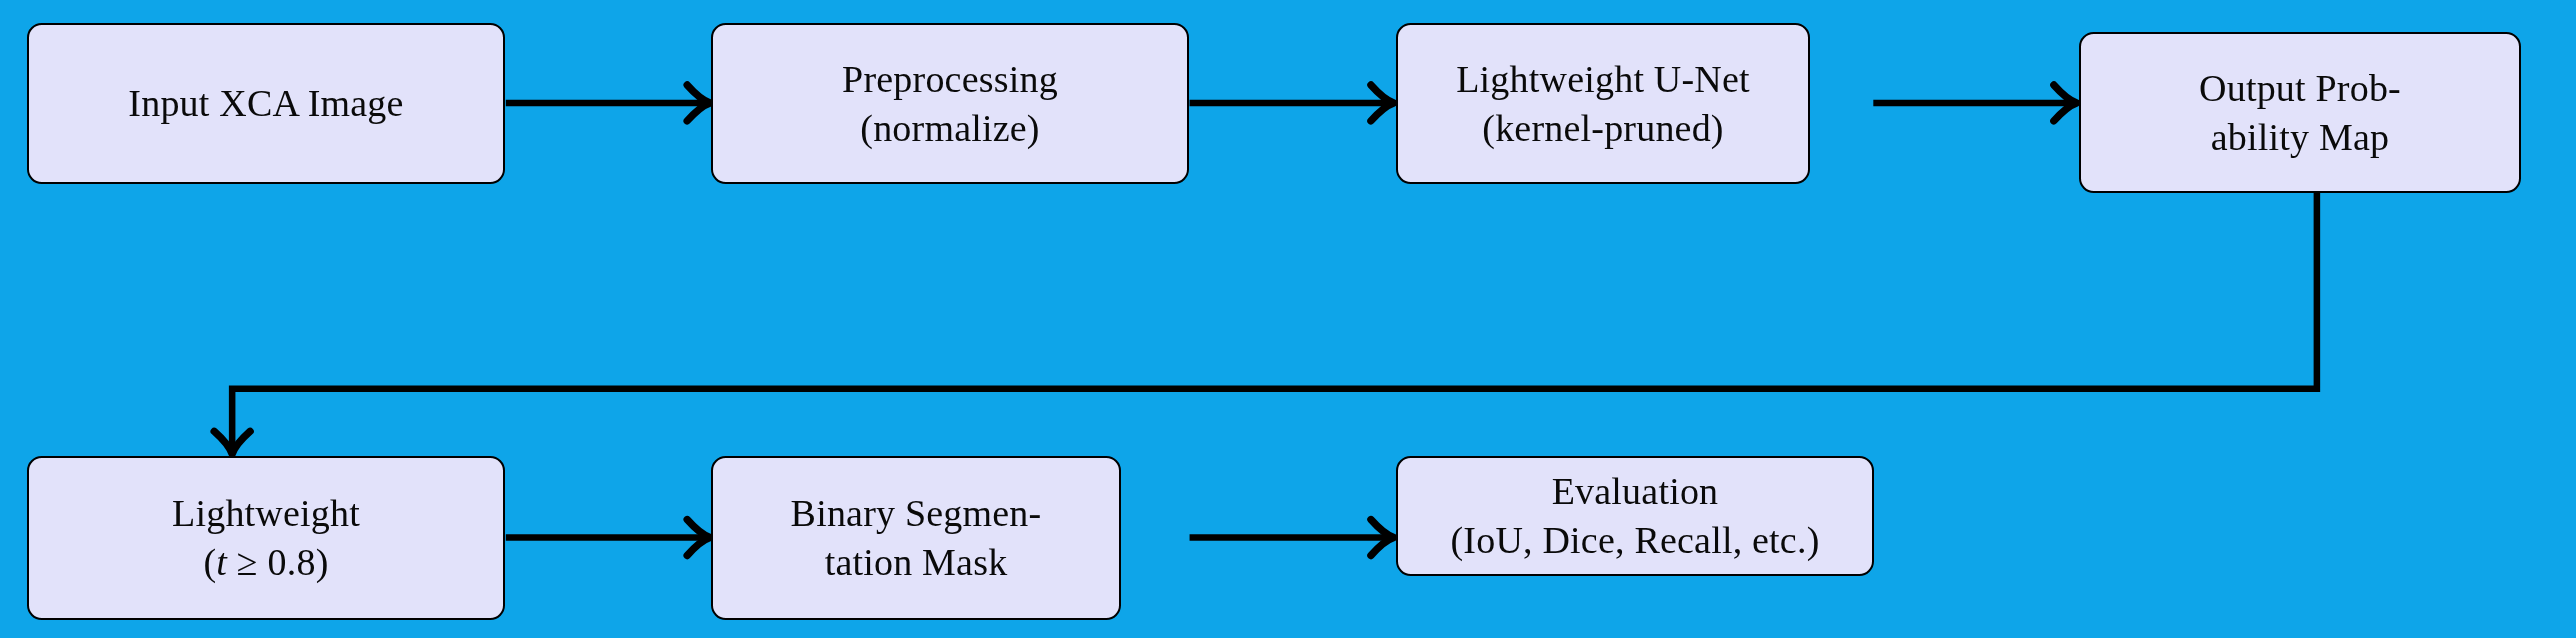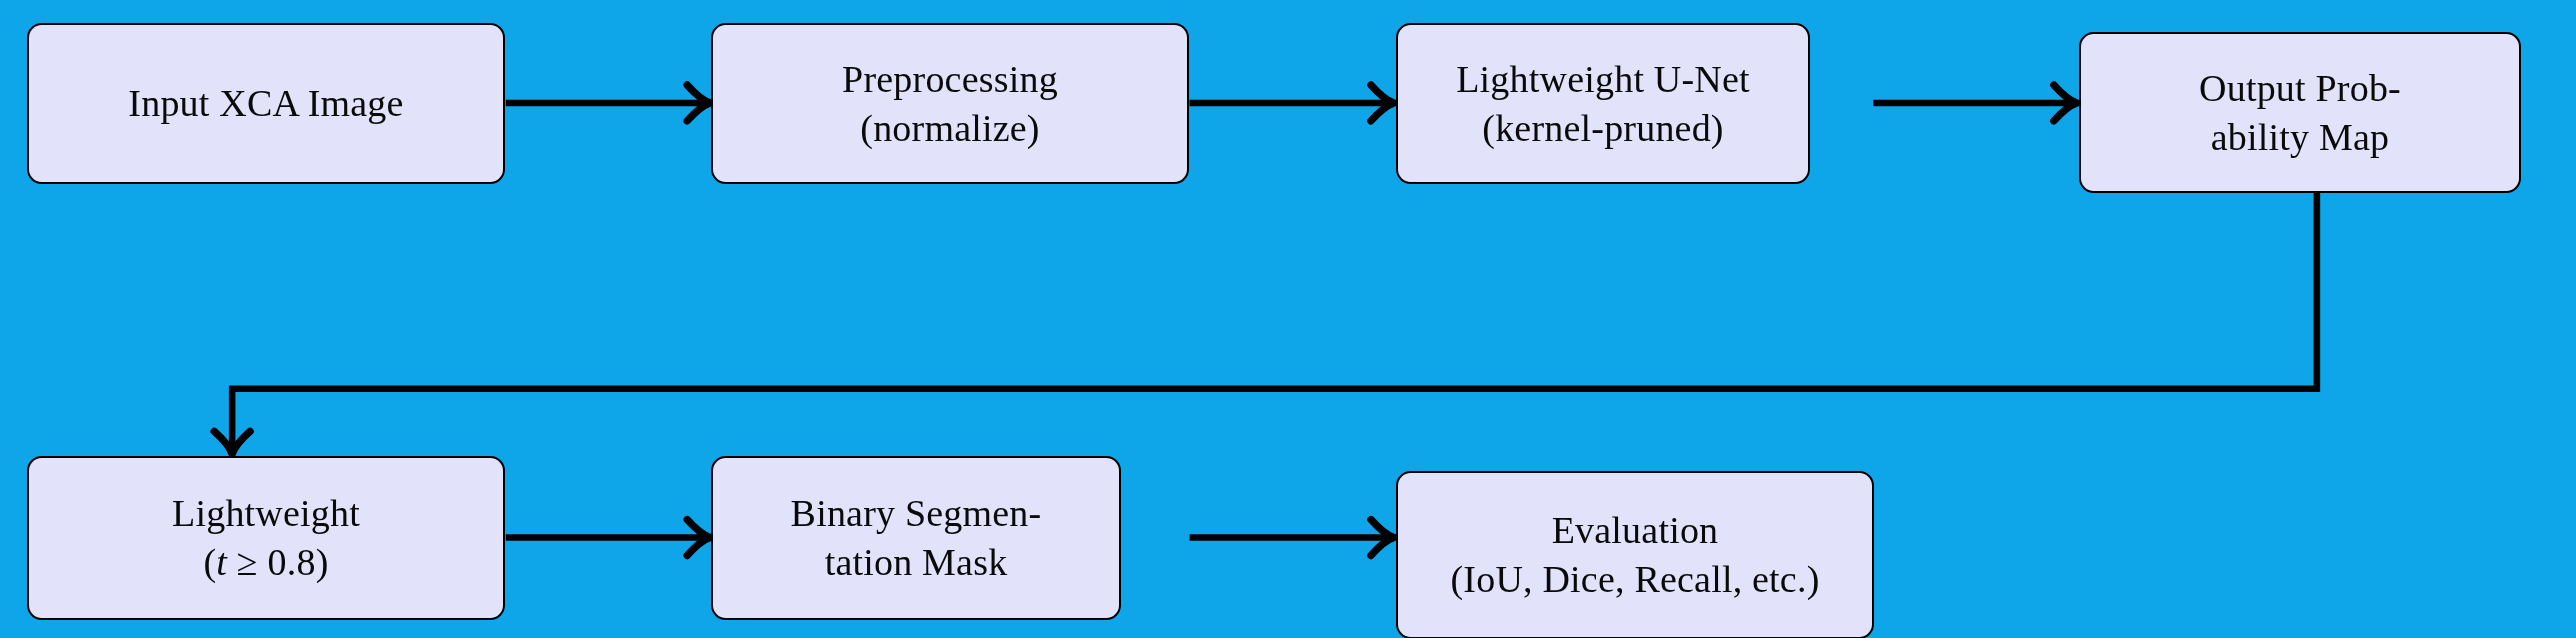--- a/index.html
+++ b/index.html
@@ -46,21 +46,21 @@
 
   
   #node-input        { left: 27px;   top: 23px;  width: 478px; height: 161px; }
   #node-preprocess   { left: 711px;  top: 23px;  width: 478px; height: 161px; }
   #node-unet         { left: 1396px; top: 23px;  width: 414px; height: 161px; }
   #node-probmap      { left: 2079px; top: 16px;  width: 442px; height: 161px; margin-top: 16px; }
 
   
   #node-threshold    { left: 27px;   top: 456px; width: 478px; height: 164px; }
   #node-mask         { left: 711px;  top: 456px; width: 410px; height: 164px; }
-  #node-evaluation   { left: 1396px; top: 471px; width: 478px; height: 168px; align-items: center; }
+  #node-evaluation   { left: 1396px; top: 456px; width: 478px; height: 120px; align-items: center; }
 
   
   #connectors {
     position: absolute;
     left: 0;
     top: 0;
     width: 2576px;
     height: 638px;
     pointer-events: none;
   }

